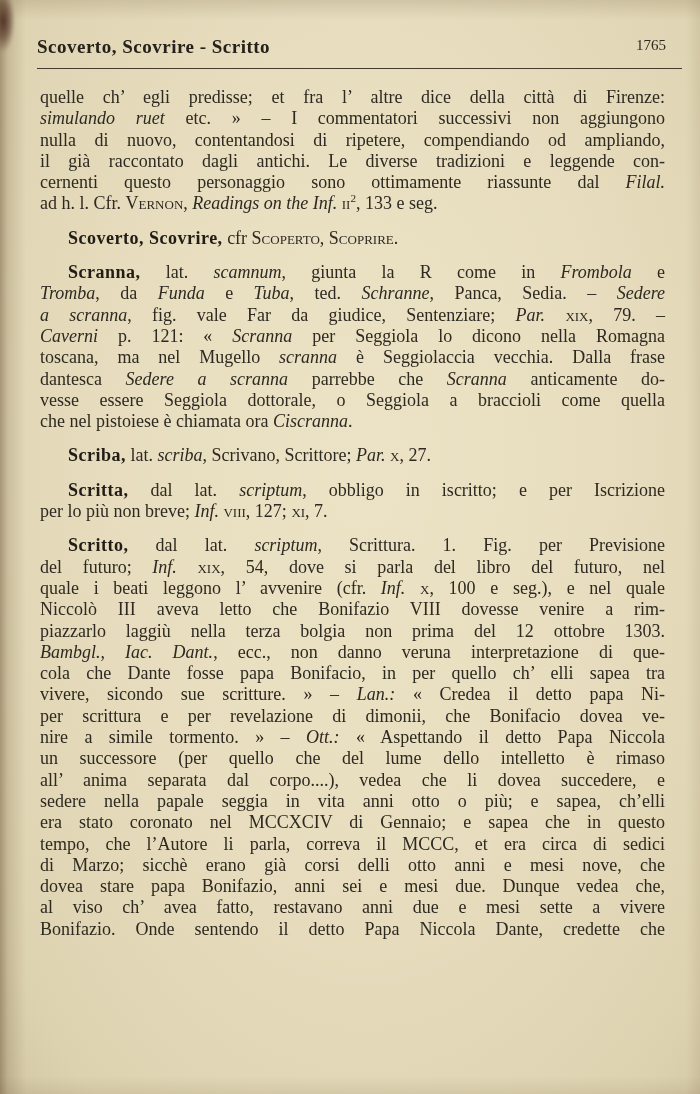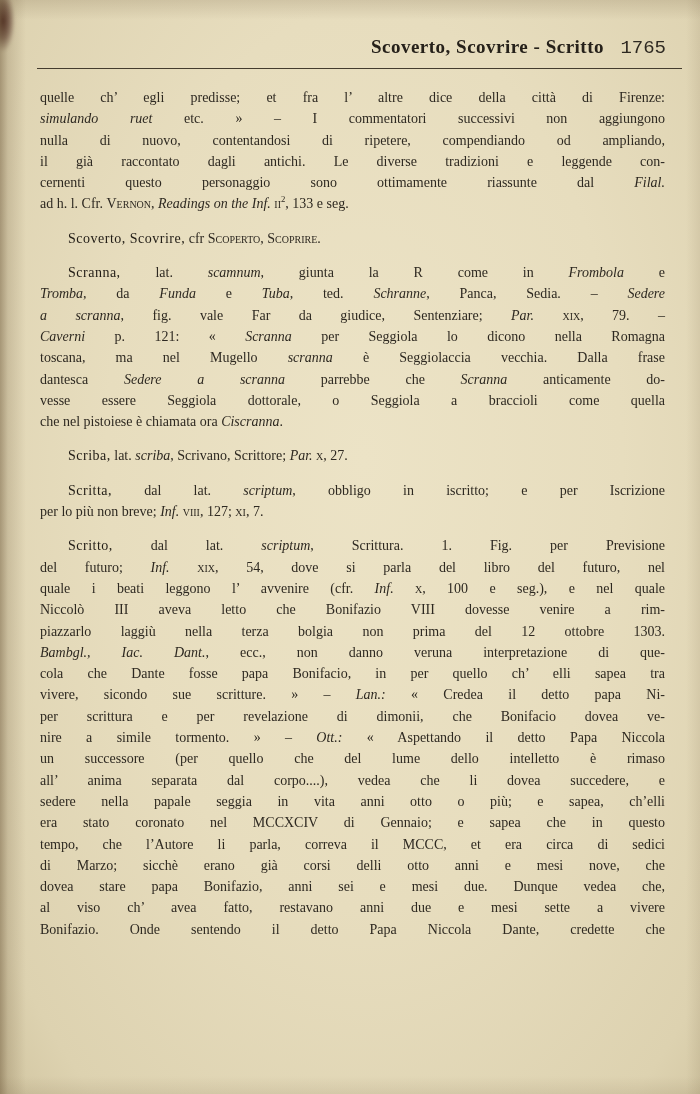--- a/index.html
+++ b/index.html
@@ -21,41 +21,41 @@
       linear-gradient(0deg, rgba(94,72,42,0.10) 0px, rgba(94,72,42,0.0) 18px);
   }
   .corner-mark {
     position: absolute; top: -10px; left: -9px; width: 24px; height: 62px;
     background: radial-gradient(closest-side, rgba(70,32,26,0.95) 0%, rgba(70,32,26,0.55) 55%, rgba(70,32,26,0) 100%);
     filter: blur(1.5px);
   }
   .running-head { position: absolute; top: 36px; left: 37px; right: 34px; height: 26px; }
   .head-title {
     position: absolute; left: 0; right: 62px; top: 0;
-    text-align: right; font-weight: bold; font-size: 19px; letter-spacing: 0.5px;
+    text-align: left; font-weight: bold; font-size: 19px; letter-spacing: 0.5px;
     color: #26211a;
   }
-  .head-page { position: absolute; right: 0; top: 0.5px; font-size: 19px; color: #2e2921; font-family: Liberation Mono, monospace; }
+  .head-page { position: absolute; right: 0; top: 0.5px; font-size: 15px; color: #2e2921; }
   .head-rule {
     position: absolute; top: 68px; left: 37px; width: 645px; height: 0;
     border-top: 1.7px solid #443c2e;
   }
   .text-block { position: absolute; top: 87px; left: 40px; width: 625px; }
   .para { margin: 0; }
   .para + .para { margin-top: 13px; }
   .line {
-    font-size: 14px;
+    font-size: 18px;
     line-height: 21.3px;
     text-align: justify;
     text-align-last: justify;
   }
   .line.end { text-align-last: left; }
   .line.ind { padding-left: 28px; }
   .it { font-style: italic; }
-  .bd { font-weight: normal; letter-spacing: 0.5px; color: #211c15; }
+  .bd { font-weight: bold; letter-spacing: 0.5px; color: #211c15; }
   .sc { font-variant: small-caps; }
   .sup { vertical-align: super; font-size: 62%; line-height: 0; }
 </style>
 </head>
 <body>
 
 <div class="page">
   <div class="corner-mark"></div>
   <div class="edge-shade"></div>
 

